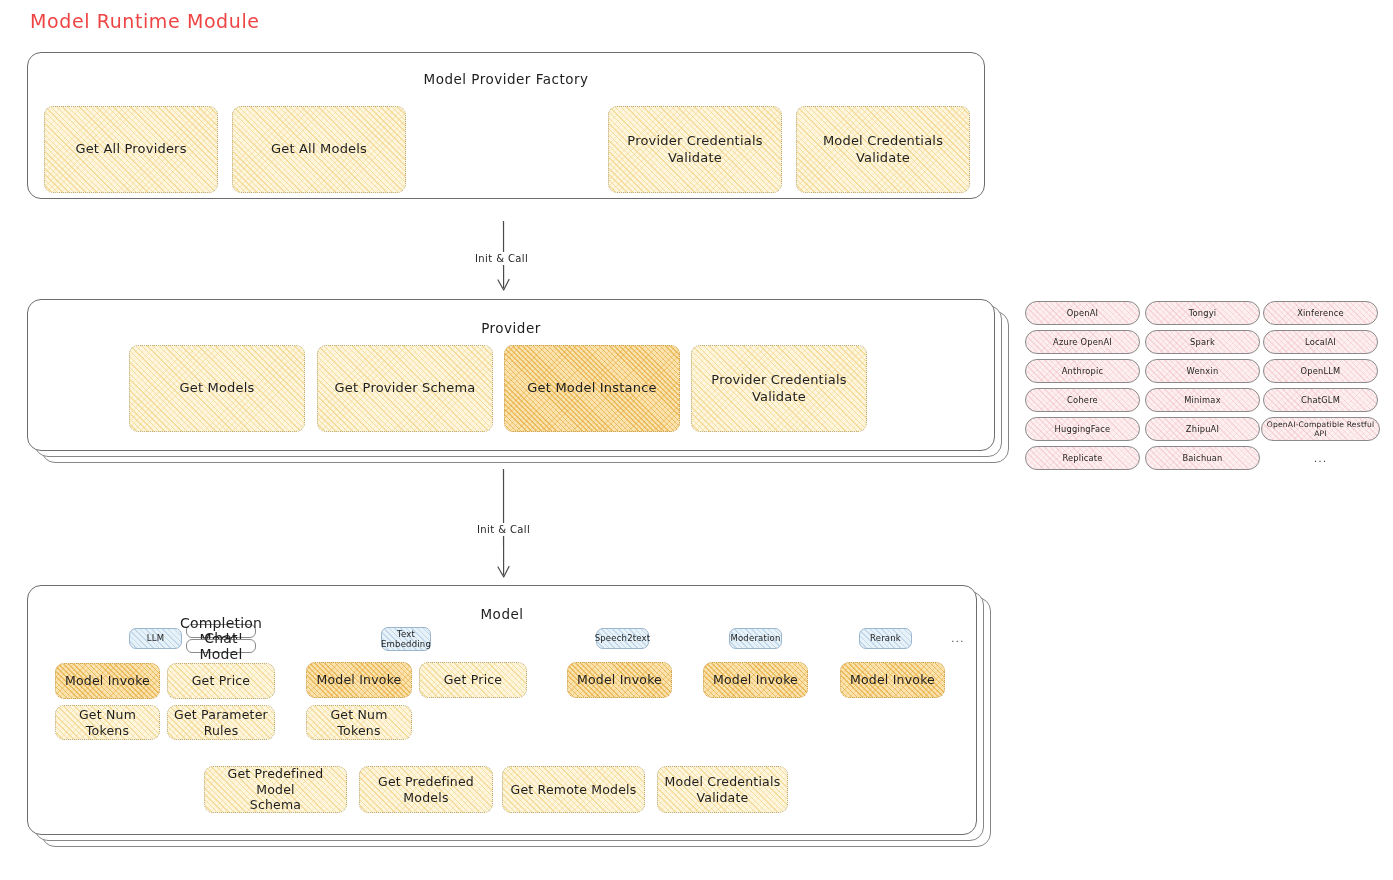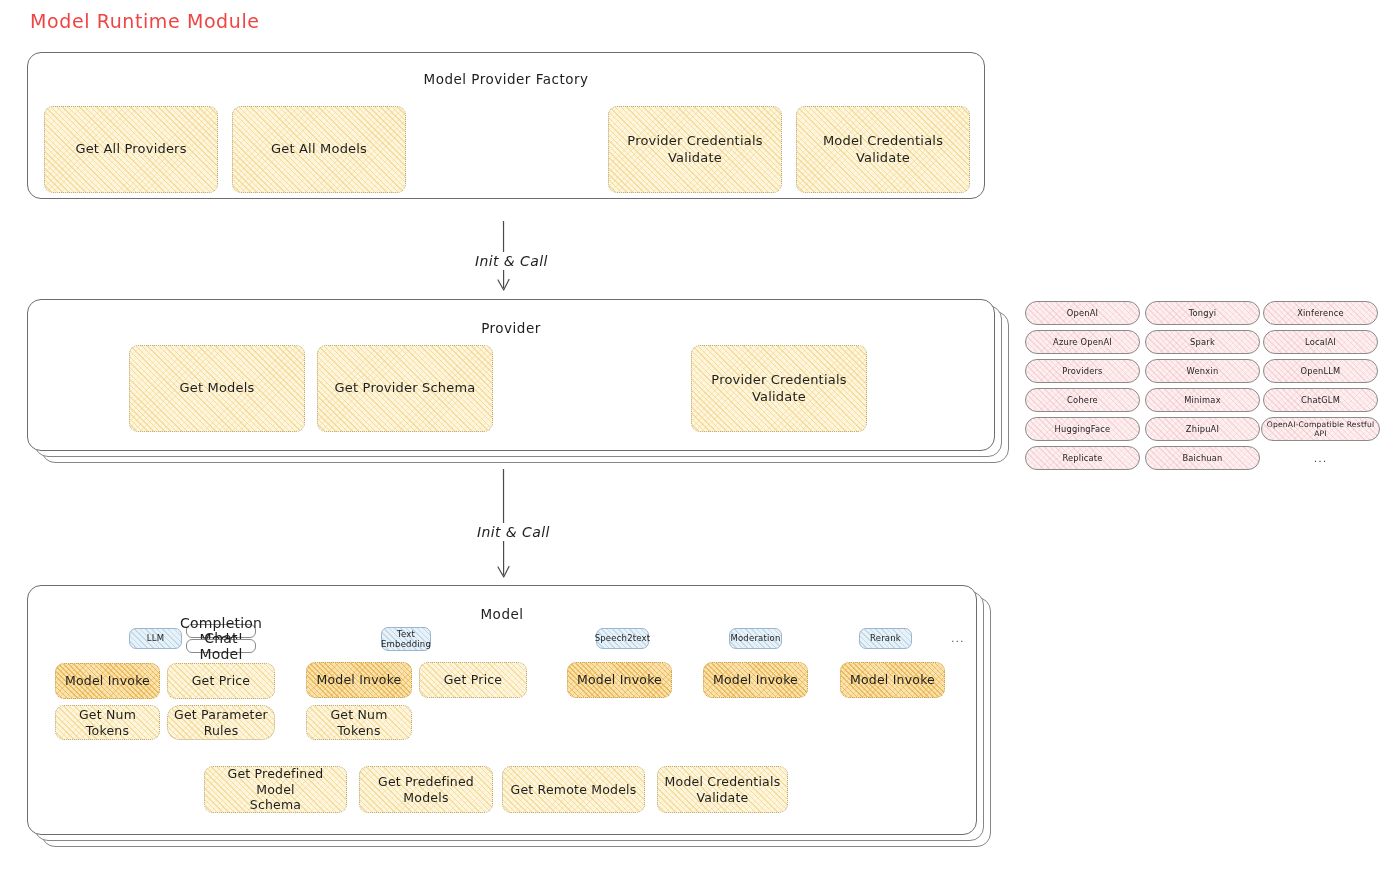--- a/index.html
+++ b/index.html
@@ -120,27 +120,26 @@
     position: absolute;
     font-size: 11px; color: #4a4a4a;
     letter-spacing: 1px;
     text-align: center;
   }
 
   
   .arrow-wrap { position: absolute; }
   .arrow-label {
     position: absolute;
-    font-size: 14px;
+    font-size: 10px;
     color: #1e1e1e;
     background: #ffffff;
     padding: 1px 3px;
     white-space: nowrap;
     letter-spacing: .4px;
-    font-style: italic;
   }
   .dots-small {
     position: absolute;
     font-size: 11px;
     color: #555;
     letter-spacing: 1px;
   }
 </style>
 </head>
 <body>
@@ -175,27 +174,28 @@
   <div class="container-shadow" style="left:41px; top:311px; width:968px; height:152px;"></div>
   <div class="container-shadow" style="left:34px; top:305px; width:968px; height:152px;"></div>
   <div class="container" style="left:27px; top:299px; width:968px; height:152px; z-index:2;">
     <div class="container-title hand" style="top:20px;">Provider</div>
   </div>
 
   <div class="node hand" style="left:129px; top:345px; width:176px; height:87px; z-index:3;">Get Models</div>
 
   <div class="node hand" style="left:317px; top:345px; width:176px; height:87px; z-index:3;">Get Provider Schema</div>
 
+  <div class="node hi hand" style="left:504px; top:345px; width:176px; height:87px; z-index:3;">Get Model Instance</div>
 
   <div class="node hand" style="left:691px; top:345px; width:176px; height:87px; z-index:3; white-space:pre-line;">Provider Credentials
 Validate</div>
 
   <div class="chip hand" style="left:1025px; top:301px; width:115px; height:24px;">OpenAI</div>
   <div class="chip hand" style="left:1025px; top:330px; width:115px; height:24px;">Azure OpenAI</div>
-  <div class="chip hand" style="left:1025px; top:359px; width:115px; height:24px;">Providers</div>
+  <div class="chip hand" style="left:1025px; top:359px; width:115px; height:24px;">Anthropic</div>
   <div class="chip hand" style="left:1025px; top:388px; width:115px; height:24px;">Cohere</div>
   <div class="chip hand" style="left:1025px; top:417px; width:115px; height:24px;">HuggingFace</div>
   <div class="chip hand" style="left:1025px; top:446px; width:115px; height:24px;">Replicate</div>
 
   <div class="chip hand" style="left:1145px; top:301px; width:115px; height:24px;">Tongyi</div>
   <div class="chip hand" style="left:1145px; top:330px; width:115px; height:24px;">Spark</div>
   <div class="chip hand" style="left:1145px; top:359px; width:115px; height:24px;">Wenxin</div>
   <div class="chip hand" style="left:1145px; top:388px; width:115px; height:24px;">Minimax</div>
   <div class="chip hand" style="left:1145px; top:417px; width:115px; height:24px;">ZhipuAI</div>
   <div class="chip hand" style="left:1145px; top:446px; width:115px; height:24px;">Baichuan</div>
@@ -221,21 +221,21 @@
     <div class="container-title hand" style="top:20px;">Model</div>
   </div>
 
   <div class="tag-blue hand" style="left:129px; top:628px; width:53px; height:21px; z-index:3;">LLM</div>
   <div class="tag-white hand" style="left:186px; top:624px; width:70px; height:14px; z-index:3;">Completion Model</div>
   <div class="tag-white hand" style="left:186px; top:639px; width:70px; height:14px; z-index:3;">Chat Model</div>
 
   <div class="node hi hand sm" style="left:55px; top:663px; width:105px; height:36px; z-index:3;">Model Invoke</div>
   <div class="node hand sm" style="left:167px; top:663px; width:108px; height:36px; z-index:3;">Get Price</div>
   <div class="node hand sm" style="left:55px; top:705px; width:105px; height:35px; z-index:3;">Get Num Tokens</div>
-  <div class="node hand sm" style="left:167px; top:705px; width:108px; height:35px; z-index:3; white-space:pre-line;border-radius:13px;">Get Parameter
+  <div class="node hand sm" style="left:167px; top:705px; width:108px; height:35px; z-index:3; white-space:pre-line;">Get Parameter
 Rules</div>
 
   <div class="tag-blue hand" style="left:381px; top:627px; width:50px; height:24px; z-index:3; white-space:pre-line;">Text
 Embedding</div>
 
   <div class="node hi hand sm" style="left:306px; top:662px; width:106px; height:36px; z-index:3;">Model Invoke</div>
   <div class="node hand sm" style="left:419px; top:662px; width:108px; height:36px; z-index:3;">Get Price</div>
   <div class="node hand sm" style="left:306px; top:705px; width:106px; height:35px; z-index:3;">Get Num Tokens</div>
 
   <div class="tag-blue hand" style="left:596px; top:628px; width:53px; height:21px; z-index:3;">Speech2text</div>

